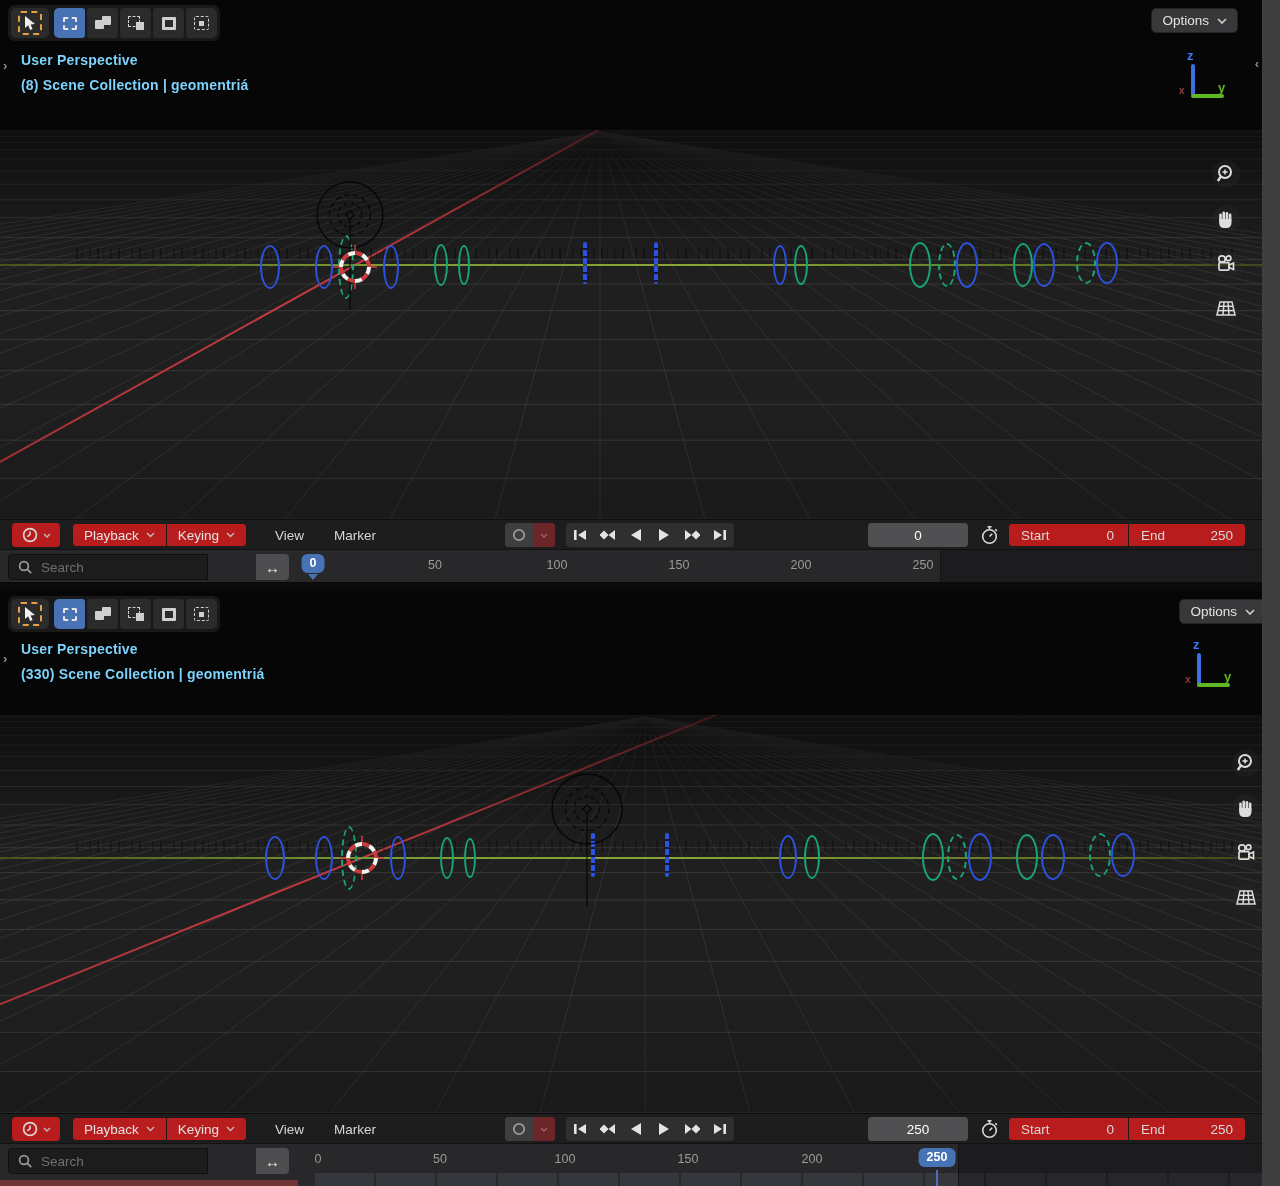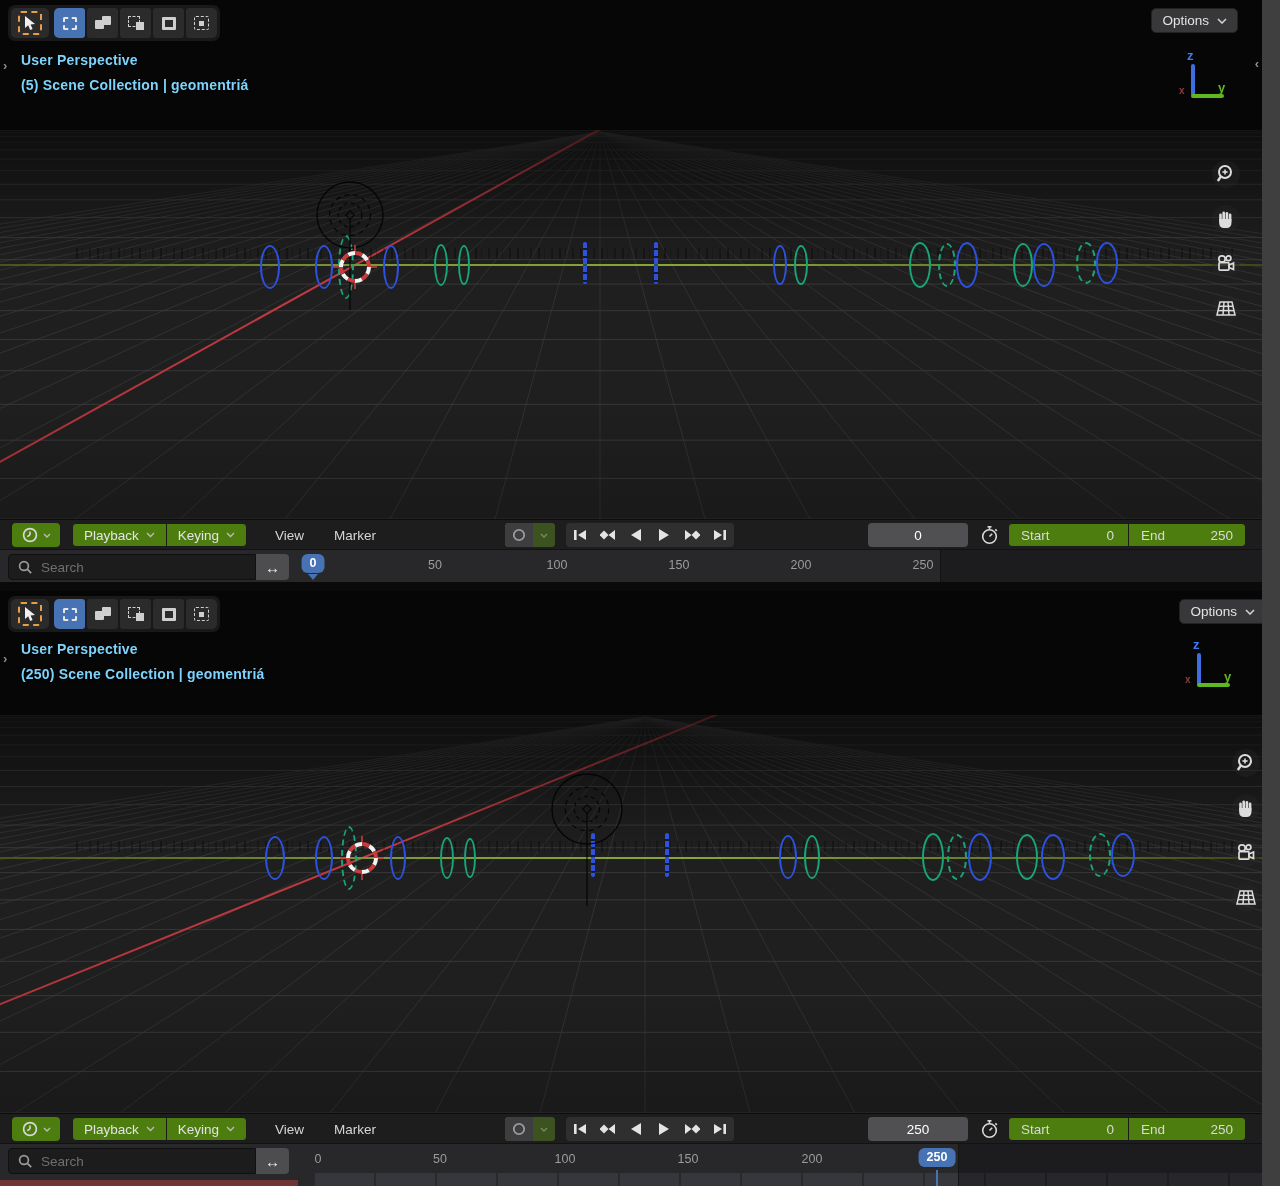--- a/index.html
+++ b/index.html
@@ -61,39 +61,39 @@
   .gz-xl { position:absolute; left:9px; top:33px; color:#8d3d3d; font-size:10px; font-weight:700; }
 
   .navicons { position:absolute; display:flex; flex-direction:column; gap:17px; }
   #p0 .navicons { right:22px; top:160px; } #p1 .navicons { right:2px; top:158px; }
   .nav-ic { width:28px; height:28px; display:flex; align-items:center; justify-content:center; border-radius:50%; background:rgba(40,40,40,.35); }
 
   .tl-header { position:absolute; left:0; right:0; height:30px; background:#1d1d1d; border-top:1px solid #0c0c0c; }
   #p0 .tl-header { top:519px; } #p1 .tl-header { top:522px; }
   .tl-ruler { position:absolute; left:0; right:0; background:#28282b; border-top:1px solid #121212; }
   #p0 .tl-ruler { top:549px; height:33px; } #p1 .tl-ruler { top:552px; height:43px; }
-  .hbtn { position:absolute; top:3px; height:24px; background:#4d7c0f; border-radius:4px; display:flex; align-items:center; }
+  .hbtn { position:absolute; top:3px; height:24px; background:#b91c1c; border-radius:4px; display:flex; align-items:center; }
   .editor-btn { left:12px; width:48px; justify-content:center; gap:5px; }
   .menugroup { left:72px; border:1px solid #1b1b1b; }
   .menu-item { height:100%; display:flex; align-items:center; gap:7px; padding:0 11px; color:#e3e3e3; font-size:13.5px; }
   .menu-item + .menu-item { border-left:1px solid #1b1b1b; }
   .menu-text { position:absolute; top:3px; height:24px; display:flex; align-items:center; color:#d6d6d6; font-size:13.5px; padding:0 8px; }
   .autokey { left:505px; width:50px; padding:0; overflow:hidden; }
   .ak-circ { width:28px; height:24px; background:#3e3e40; display:flex; align-items:center; justify-content:center; }
   .ak-chev { width:22px; height:24px; background:#303032; display:flex; align-items:center; justify-content:center; opacity:.55; }
   .transport { left:566px; background:#2f2f30; }
   .tp-btn { width:28px; height:24px; display:flex; align-items:center; justify-content:center; }
   .frame-field { left:868px; width:100px; background:#505052; justify-content:center; color:#fff; font-size:13.5px; }
   .stopwatch { position:absolute; left:980px; top:5px; }
   .startend { left:1008px; width:238px; border:1px solid #1b1b1b; }
   .se-cell { height:100%; display:flex; align-items:center; justify-content:space-between; color:#d9d9d9; font-size:13.5px; }
   .se-cell.start { width:120px; padding:0 14px 0 12px; border-right:1px solid #1b1b1b; }
   .se-cell.end { width:116px; padding:0 12px 0 12px; }
 
-  .search { position:absolute; left:8px; top:4px; width:248px; height:26px; background:#1c1c1c; border:1px solid #101010; border-radius:4px 0 0 4px; display:flex; align-items:center; gap:8px; padding:0 9px; }
+  .search { position:absolute; left:8px; top:4px; width:200px; height:26px; background:#1c1c1c; border:1px solid #101010; border-radius:4px 0 0 4px; display:flex; align-items:center; gap:8px; padding:0 9px; }
   .search-ph { color:#6f6f6f; font-size:13.5px; }
   .fitbtn { position:absolute; left:256px; top:4px; width:33px; height:26px; background:#4d4d4f; border-radius:0 4px 4px 0; display:flex; align-items:center; justify-content:center; color:#ececec; font-size:15px; }
   .tick { position:absolute; top:8px; transform:translateX(-50%); color:#9b9b9b; font-size:12.5px; }
   .range-after { position:absolute; top:0; bottom:0; background:rgba(0,0,0,.28); border-left:1px solid #141414; }
   .playhead { position:absolute; top:4px; transform:translateX(-50%); background:#4772b3; color:#fff; font-size:12.5px; font-weight:700; border-radius:6px; padding:2px 8px 3px; z-index:3; }
   .ph-notch { position:absolute; top:24px; transform:translateX(-50%); width:0; height:0; border-left:5px solid transparent; border-right:5px solid transparent; border-top:6px solid #4772b3; z-index:3; }
   .ph-stem { position:absolute; top:26px; bottom:0; width:2px; transform:translateX(-50%); background:#4772b3; z-index:2; }
   .strip { position:absolute; left:0; right:0; bottom:0; height:14px; }
   .strip .red { position:absolute; left:0; bottom:0; width:298px; height:6px; background:#6e3434; }
   .strip .keys { position:absolute; left:313px; right:0; bottom:0; height:13px; background:#36373c;
@@ -251,21 +251,21 @@
         <div class="sel-btn">
             <div class="i-int">
               <div class="c"></div>
             </div>
           </div>
       </div>
     </div>
 
     <span class="edge-chev" style="left:3px; top:58px;">›</span>
     <div class="vp-label l1">User Perspective</div>
-    <div class="vp-label l2">(5) Scene Collection | geomentriá</div>
+    <div class="vp-label l2">(8) Scene Collection | geomentriá</div>
 
     <div class="options-btn">
       <span>Options</span>
       <svg width="10" height="6" viewBox="0 0 10 6">
           <polyline points="1,1 5,5 9,1" fill="none" stroke="#cfcfcf" stroke-width="1.6"></polyline>
         </svg>
     </div>
 
     <div class="gizmo">
       <div class="gz-z"></div>
@@ -588,21 +588,21 @@
         <div class="sel-btn">
             <div class="i-int">
               <div class="c"></div>
             </div>
           </div>
       </div>
     </div>
 
     <span class="edge-chev" style="left:3px; top:60px;">›</span>
     <div class="vp-label l1" style="top:50px;">User Perspective</div>
-    <div class="vp-label l2" style="top:75px;">(250) Scene Collection | geomentriá</div>
+    <div class="vp-label l2" style="top:75px;">(330) Scene Collection | geomentriá</div>
 
     <div class="options-btn">
       <span>Options</span>
       <svg width="10" height="6" viewBox="0 0 10 6">
           <polyline points="1,1 5,5 9,1" fill="none" stroke="#cfcfcf" stroke-width="1.6"></polyline>
         </svg>
     </div>
 
     <div class="gizmo">
       <div class="gz-z"></div>

